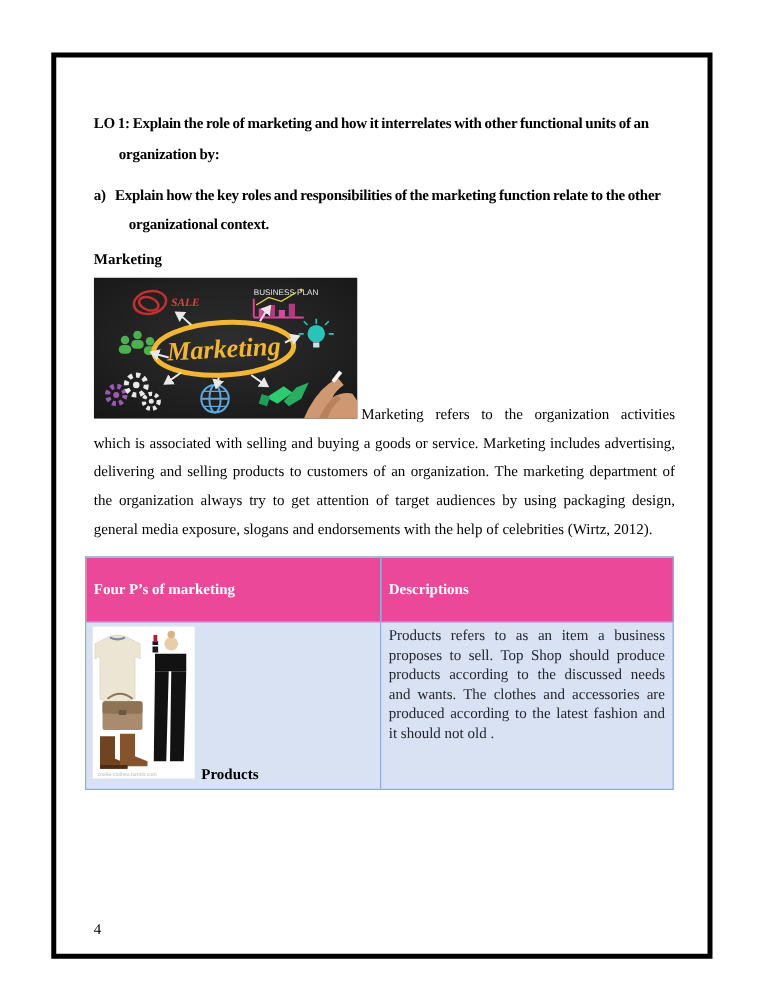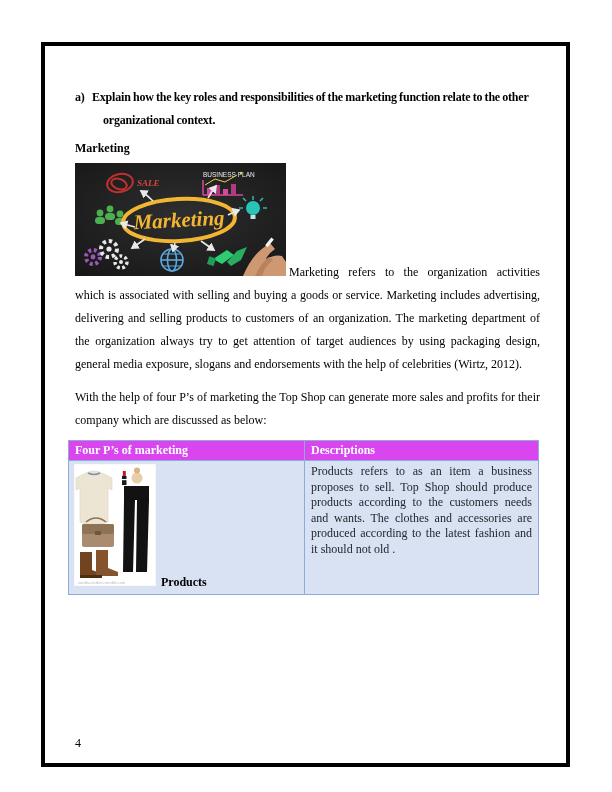--- a/index.html
+++ b/index.html
@@ -11,35 +11,36 @@
   .h-lo{font-weight:bold;font-size:12px;line-height:25px;margin:0 0 9px 0;
         padding-left:20px;text-indent:-20px;letter-spacing:-0.2px;word-spacing:-0.5px;}
   .item-a{font-weight:bold;font-size:12px;line-height:23px;margin:0 0 9px 0;
           padding-left:28px;letter-spacing:-0.2px;word-spacing:-0.5px;}
   .item-a .marker{display:inline-block;width:17px;margin-left:-28px;}
   .h-marketing{font-weight:bold;font-size:12px;line-height:15px;margin:0 0 7px 0;}
   .para{font-size:12px;line-height:23px;text-align:justify;margin:0 0 10px 0;}
   .para svg{margin-right:3px;}
   .para2{font-size:12px;line-height:23px;text-align:justify;margin:0 0 8px 0;}
   table.ptable{border-collapse:collapse;width:470px;margin-left:-7px;table-layout:fixed;}
-  .ptable th{background:#d946ef;color:#fff;font-weight:bold;font-size:12px;
-             text-align:left;padding:2px 6px;border:1px solid #8EAADB;}
+  .ptable th{background:#ec4899;color:#fff;font-weight:bold;font-size:12px;
+             text-align:left;padding:18px 6px;border:1px solid #8EAADB;}
   .ptable td{background:#D9E2F3;vertical-align:top;border:1px solid #8EAADB;padding:3px 5px;}
   td.desc-cell{font-size:12px;line-height:15.5px;text-align:justify;color:#23262e;
                padding:3px 6px 3px 6px;}
   td.prod-cell{height:127px;}
   .prod-label{font-weight:bold;font-size:12px;margin-left:5px;}
   .pageno{position:absolute;left:30px;bottom:12px;font-size:12px;}
 </style>
 </head>
 <body>
 
 <div class="page">
   <div class="frame">
 
+    <p class="h-lo">LO 1: Explain the role of marketing and how it interrelates with other functional units of an organization by:</p>
 
     <p class="item-a"><span class="marker">a)</span><span>Explain how the key roles and responsibilities of the marketing function relate to the other organizational context.</span></p>
 
     <p class="h-marketing">Marketing</p>
 
     <div class="para"><svg width="211" height="113" viewBox="0 0 211 113">
         <defs>
           <radialGradient id="board" cx="50%" cy="45%" r="75%">
             <stop offset="0%" stop-color="#2e2e2e"></stop>
               <stop offset="100%" stop-color="#161616"></stop>
@@ -127,21 +128,20 @@
           <path d="M153,52 Q159,49 164,47" marker-end="url(#arw)"></path>
         </g>
 
         <g>
           <path d="M168 113 Q176 94 188 85 L195 80 L200 86 Q193 91 191 96 Q200 91 207 93 L211 99 L211 113 Z" fill="#CE9972"></path>
           <path d="M180 113 Q186 100 194 94 L198 97 Q190 103 187 113 Z" fill="#B9825C"></path>
           <rect x="193" y="74" width="3.2" height="10" fill="#f4f4f4" transform="rotate(38 194 79)"></rect>
         </g>
       </svg><span>Marketing refers to the organization activities which is associated with selling and buying a goods or service. Marketing includes advertising, delivering and selling products to customers of an organization. The marketing department of the organization always try to get attention of target audiences by using packaging design, general media exposure, slogans and endorsements with the help of celebrities (Wirtz, 2012).</span></div>
 
-    <p class="para2">With the help of four P’s of marketing the Top Shop can generate more sales and profits for their company which are discussed as below:</p>
 
     <table class="ptable">
       <colgroup>
           <col style="width:236px">
           <col style="width:234px">
         </colgroup>
       <tbody>
           <tr>
         <th>Four P’s of marketing</th>
         <th>Descriptions</th>
@@ -179,20 +179,20 @@
               <rect x="21" y="67" width="6" height="4" fill="#6e573f"></rect>
             </g>
 
             <g>
               <path d="M6 88 L18 88 L18 106 L28 110 L28 114 L6 114 Z" fill="#71431f"></path>
               <path d="M22 86 L34 86 L34 104 L44 108 L44 112 L22 112 Z" fill="#86542c"></path>
               <path d="M6 111 L28 111 L28 114 L6 114 Z" fill="#4c2c13"></path>
             </g>
             <text x="4" y="119.5" font-size="4.2" fill="#b9b9b9" font-family="Liberation Sans,sans-serif">zoella-clothes.tumblr.com</text>
           </svg><span class="prod-label">Products</span></td>
-        <td class="desc-cell">Products refers to as an item a business proposes to sell. Top Shop should produce products according to the customers needs and wants. The clothes and accessories are produced according to the latest fashion and it should not old .</td>
+        <td class="desc-cell">Products refers to as an item a business proposes to sell. Top Shop should produce products according to the discussed needs and wants. The clothes and accessories are produced according to the latest fashion and it should not old .</td>
       </tr>
     </tbody>
       </table>
 
     <div class="pageno">4</div>
   </div>
 </div>
 
 </body></html>

